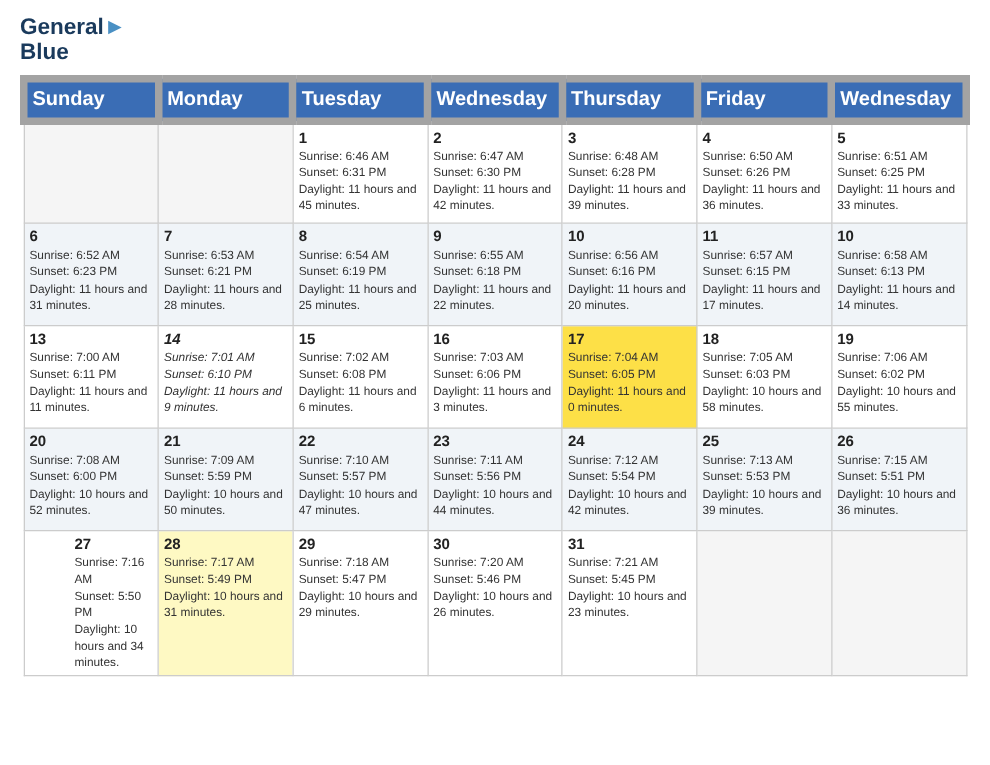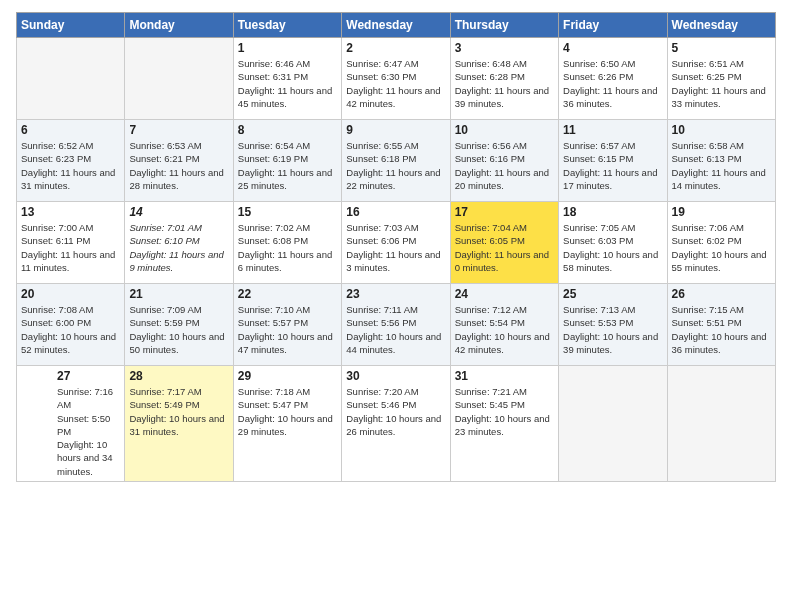--- a/index.html
+++ b/index.html
@@ -50,23 +50,23 @@
     .calendar {
       width: 100%;
       border-collapse: collapse;
       font-size: 10.5px;
     }
     .calendar th {
       background: #3a6db5;
       color: #fff;
       padding: 5px 4px;
       text-align: left;
-      font-size: 12px;
+      font-size: 16px;
       font-weight: bold;
-      border: 1px solid #a3a3a3;
+      border: 6px solid #a3a3a3;
     }
     .calendar td {
       border: 1px solid #ccc;
       vertical-align: top;
       padding: 3px 4px;
       width: calc(100% / 7);
       height: 82px;
       background: #fff;
     }
     .calendar tr:nth-child(even) td {
@@ -84,20 +84,33 @@
       line-height: 1.4;
     }
     .empty-cell {
       background: #f5f5f5 !important;
     }
   </style>
 </head>
 <body>
 <div class="page">
 
+<div class="header">
+  <div class="logo">
+    <div>
+      <div class="logo-text">
+        General<span>►</span><br>Blue
+      </div>
+    </div>
+  </div>
+  <div class="title-block">
+    <div class="month-title"></div>
+    <div class="location"></div>
+  </div>
+</div>
 
 <table class="calendar">
   <thead>
     <tr id="header-row">
           <th>Sunday</th>
           <th>Monday</th>
           <th>Tuesday</th>
           <th>Wednesday</th>
           <th>Thursday</th>
           <th>Friday</th>

